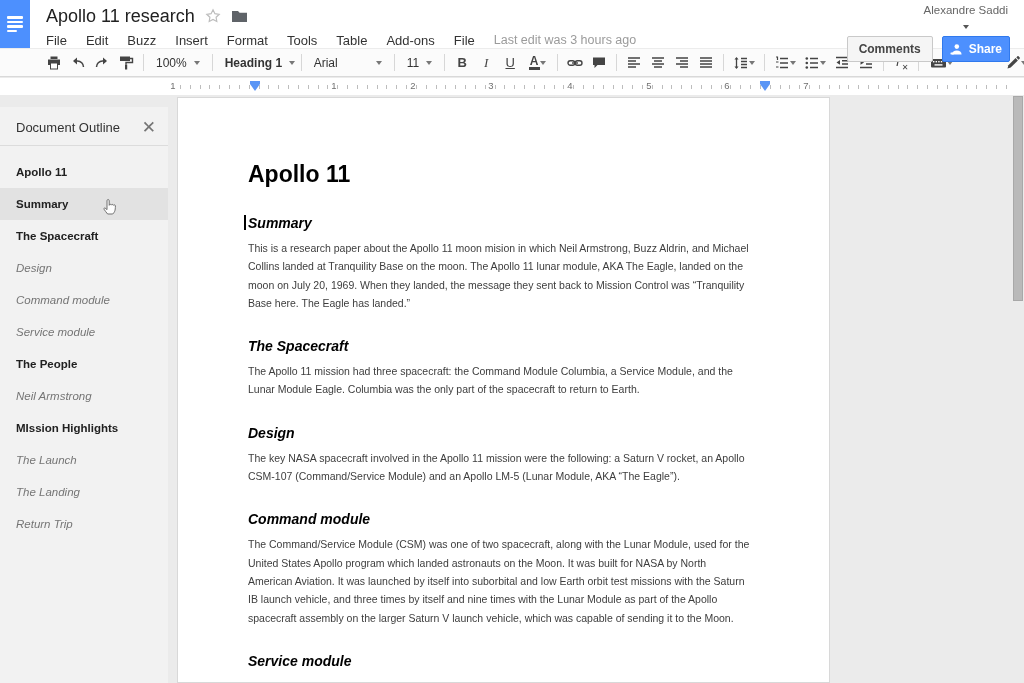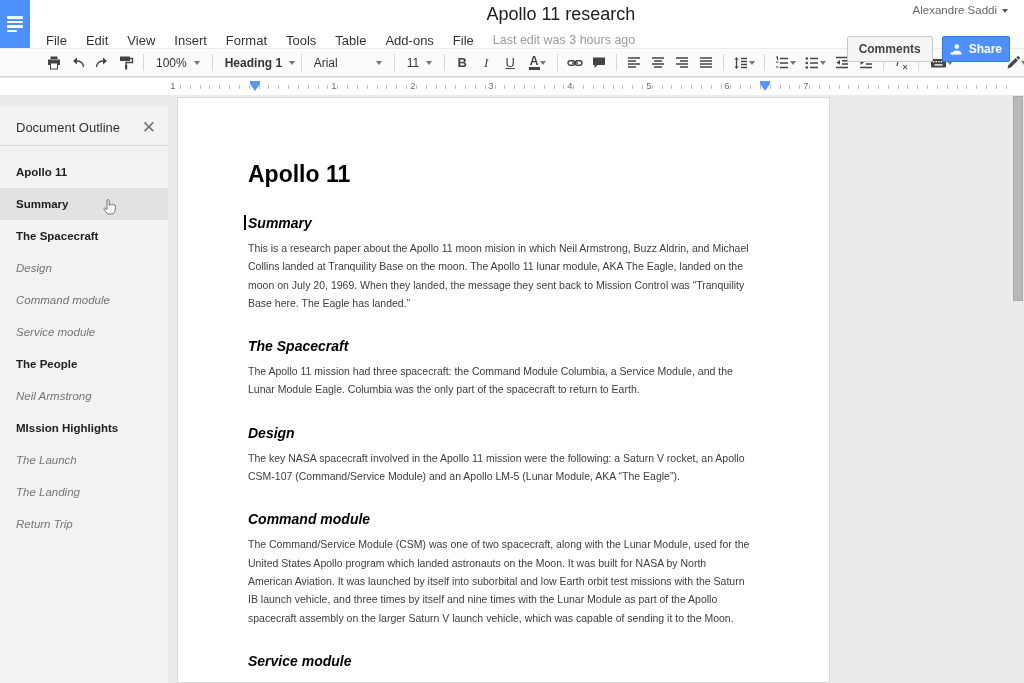--- a/index.html
+++ b/index.html
@@ -6,27 +6,27 @@
   html,body { width:1024px; height:683px; overflow:hidden; }
   body { font-family:"Liberation Sans","DejaVu Sans",sans-serif; background:#ebebeb; position:relative; }
 
   
   .topbar { position:absolute; left:0; top:0; width:1024px; height:48px; background:#fff; z-index:5; }
   .logo { position:absolute; left:0; top:0; width:30px; height:48px; background:#4d90fe; cursor:pointer;
           display:flex; flex-direction:column; justify-content:center; align-items:center; gap:2px; }
   .lbar { width:16px; height:2.5px; background:#fff; border-radius:1px; }
   .lbar:last-child { width:10px; align-self:flex-start; margin-left:7px; }
   .tb-main { position:absolute; left:46px; top:4px; }
-  .title-row { display:flex; align-items:flex-end; gap:10px; height:24px;flex-direction:column; }
+  .title-row { display:flex; align-items:center; gap:10px; height:24px; }
   .doc-title { font-size:18px; color:#212121; white-space:nowrap; cursor:text; }
   .menu-row { display:flex; align-items:center; gap:19px; margin-top:3px; height:18px; }
   .menu { font-size:13px; color:#333; cursor:pointer; }
   .last-edit { font-size:12.5px; color:#9b9b9b; cursor:pointer; }
   .account { position:absolute; right:16px; top:4px; font-size:11.5px; color:#666;
-             display:flex; align-items:center; gap:5px; cursor:pointer; }
+             display:flex; align-items:center; gap:5px; cursor:pointer;flex-direction:column; }
   .actions { position:absolute; right:14px; top:36px; display:flex; gap:9px; }
   .btn-comments { background:#f5f5f5; border:1px solid #c9c9c9; border-radius:2px; color:#444;
                   font-family:inherit; font-size:12px; font-weight:bold; padding:5px 11px; cursor:pointer; }
   .btn-share { background:#4d90fe; border:1px solid #3079ed; border-radius:2px; color:#fff;
                font-family:inherit; font-size:12px; font-weight:bold; padding:5px 7px; cursor:pointer;
                display:flex; align-items:center; gap:6px; }
 
   
   .toolbar { position:absolute; left:0; top:48px; width:1024px; height:29px; background:#fbfbfb;
              border-top:1px solid #ececec; border-bottom:1px solid #d9d9d9;
@@ -107,21 +107,21 @@
       <svg width="16" height="16" viewBox="0 0 16 16">
         <path d="M8 1.8l1.9 3.9 4.3.6-3.1 3 .7 4.2L8 11.5l-3.8 2 .7-4.2-3.1-3 4.3-.6z" fill="none" stroke="#bdbdbd" stroke-width="1.2"></path>
       </svg>
       <svg width="17" height="15" viewBox="0 0 17 15">
         <path d="M1 2h6l1.6 1.8H16V13H1z" fill="#5f6368"></path>
       </svg>
     </div>
     <div class="menu-row">
       <span class="menu">File</span>
       <span class="menu">Edit</span>
-      <span class="menu">View</span>
+      <span class="menu">Buzz</span>
       <span class="menu">Insert</span>
       <span class="menu">Format</span>
       <span class="menu">Tools</span>
       <span class="menu">Table</span>
       <span class="menu">Add-ons</span>
       <span class="menu">File</span>
       <span class="last-edit">Last edit was 3 hours ago</span>
     </div>
   </div>
   <div class="account">

